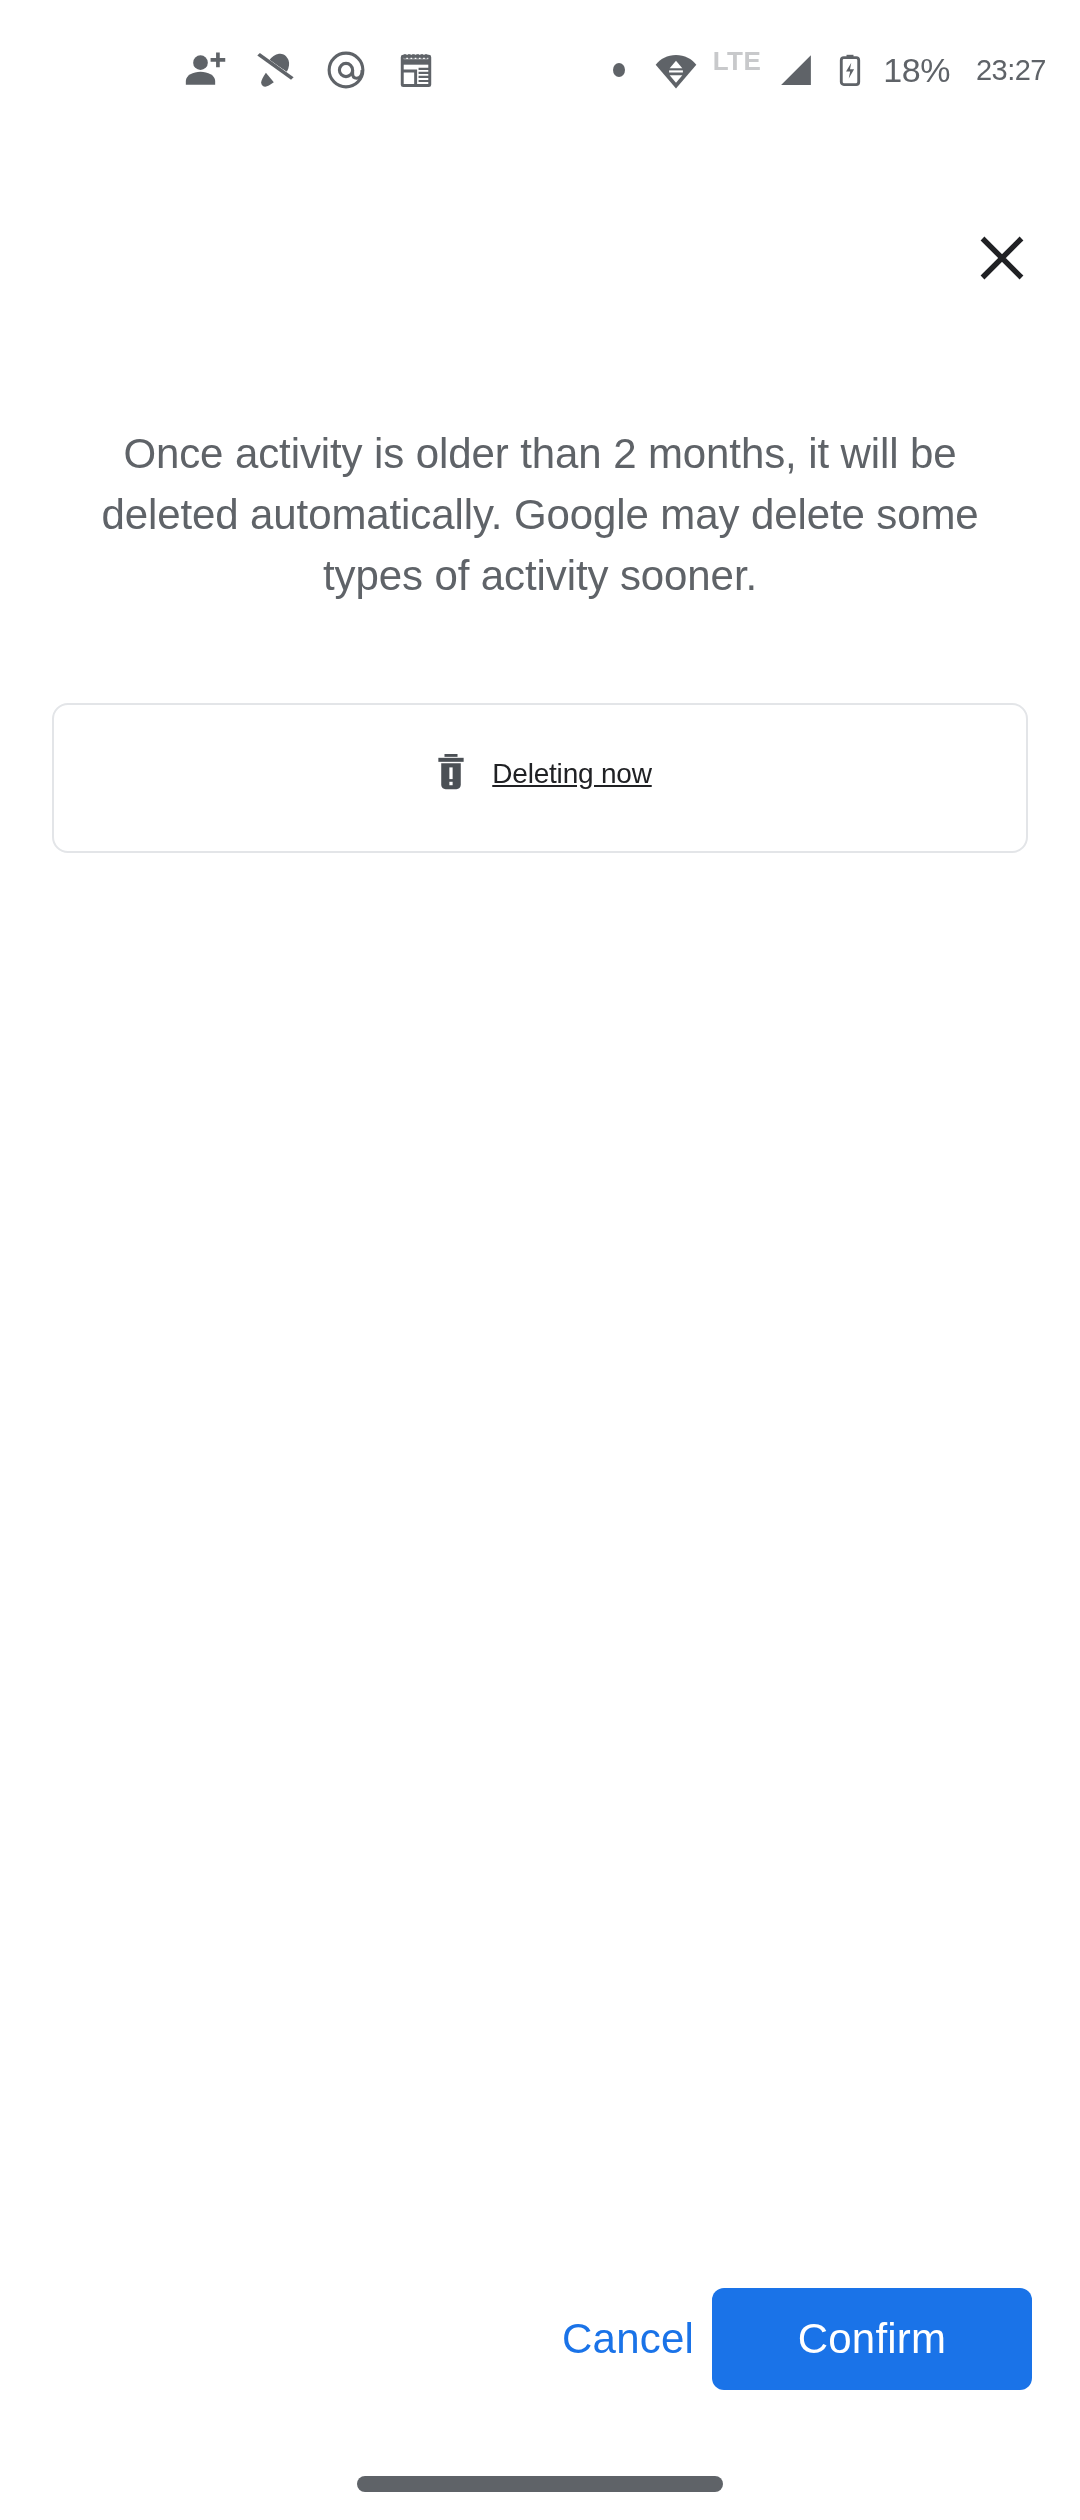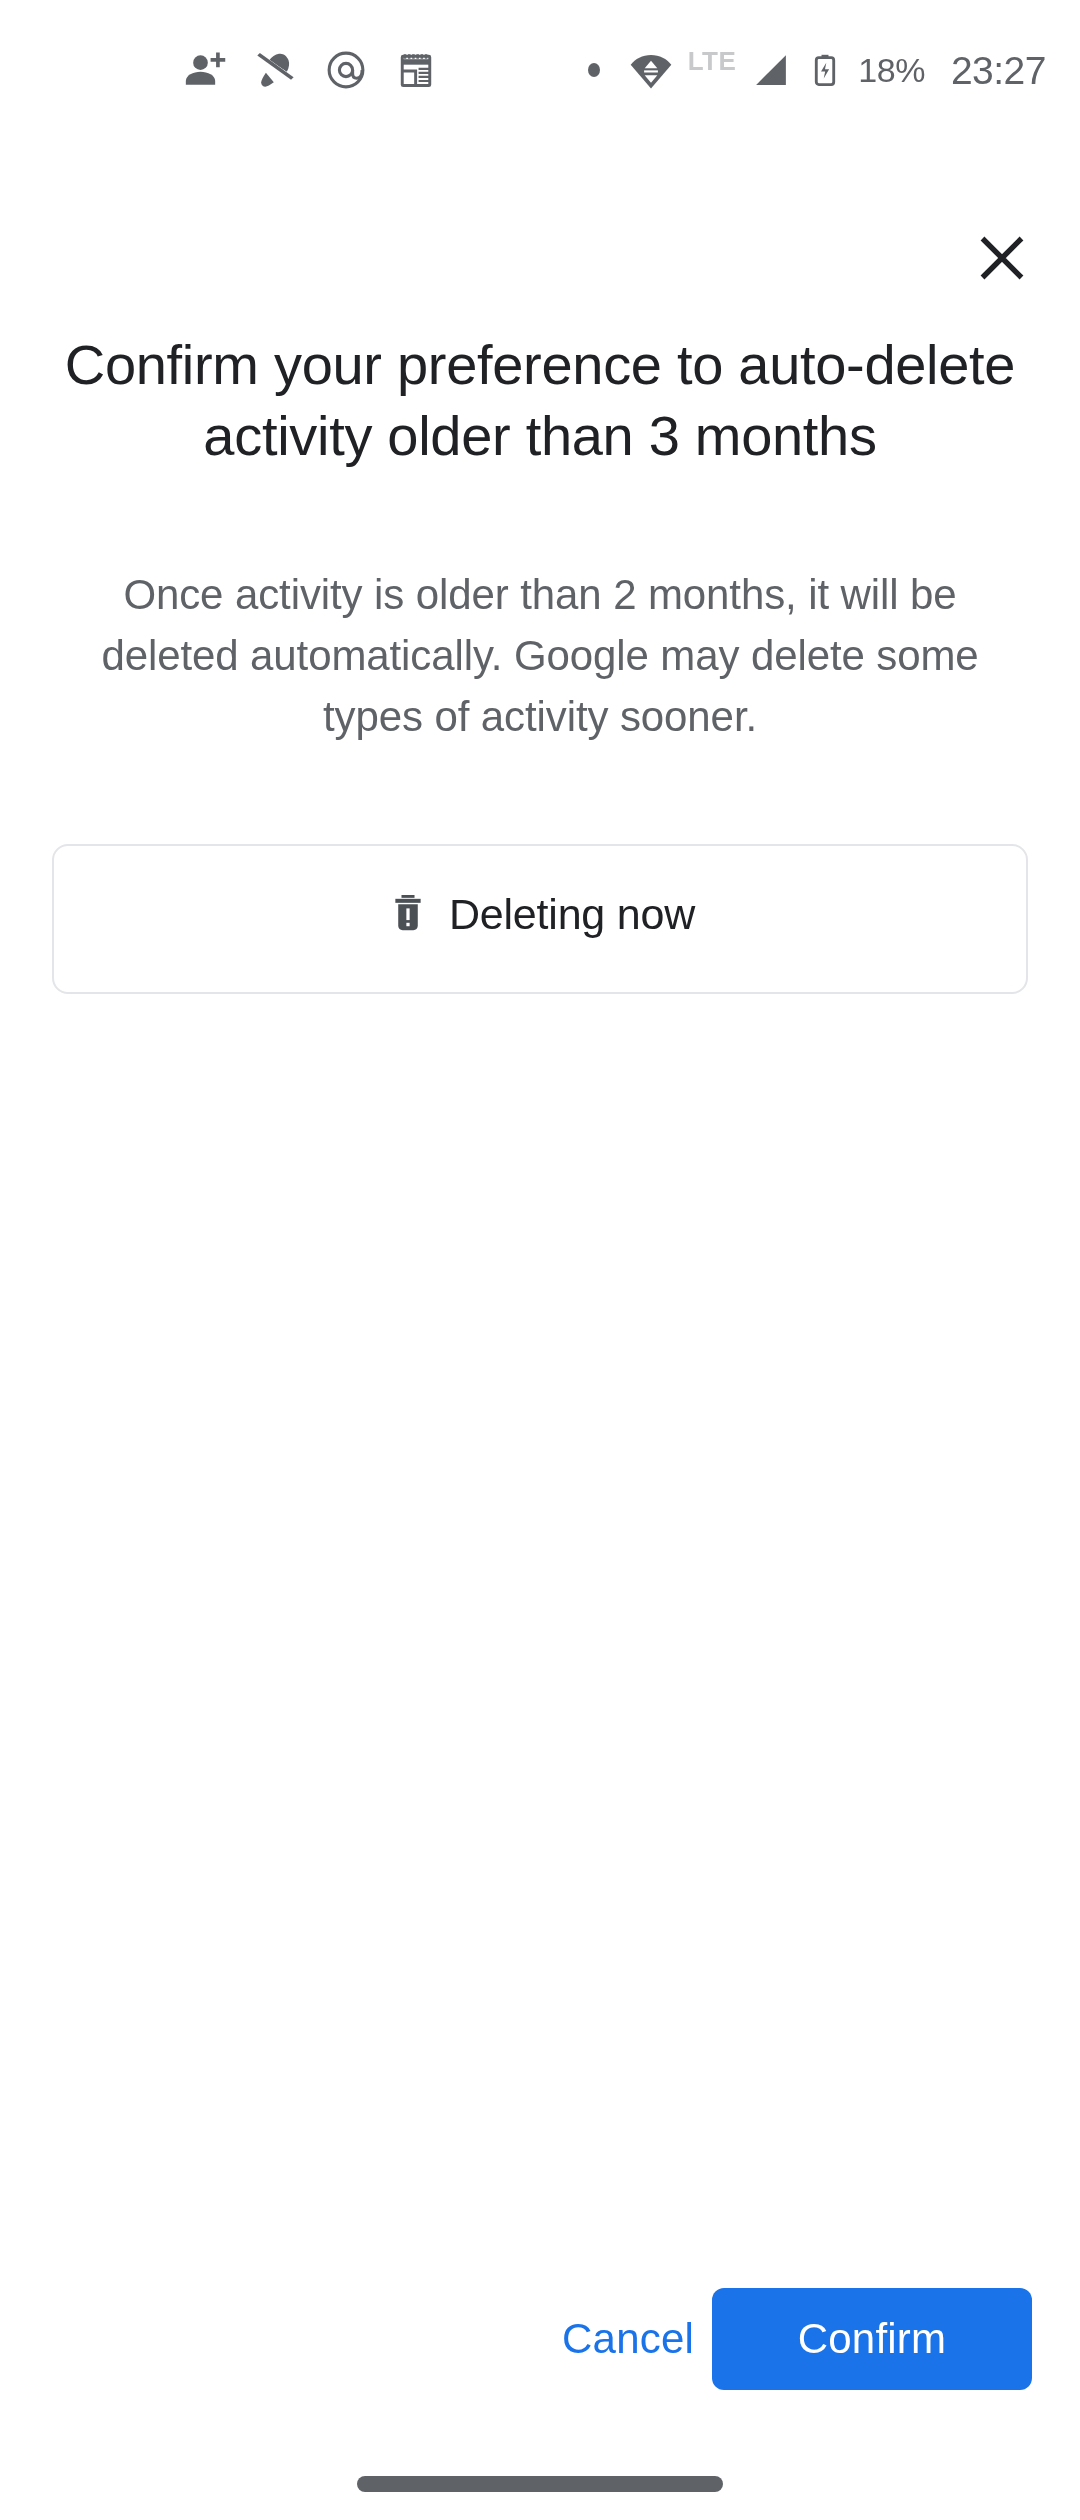--- a/index.html
+++ b/index.html
@@ -63,21 +63,21 @@
     top: -9px;
   }
   .sb-battery-text {
     font-size: 34px;
     color: #5f6368;
     font-weight: 400;
     letter-spacing: -0.5px;
     line-height: 1;
   }
   .sb-time {
-    font-size: 39px;
+    font-size: 29px;
     color: #5f6368;
     font-weight: 400;
     letter-spacing: -0.5px;
     line-height: 1;
     margin-left: 12px;
   }
 
   
   .close-row {
     position: absolute;
@@ -137,25 +137,26 @@
     padding: 44px 40px 52px 40px;
     background: #ffffff;
   }
   .card-head {
     display: flex;
     align-items: center;
     justify-content: center;
     gap: 18px;
   }
   .card-head-label {
-    font-size: 43px;
+    font-size: 28px;
     color: #202124;
     font-weight: 500;
     letter-spacing: -0.2px;
     line-height: 1;
+    text-decoration: underline;
   }
   .card-body {
     margin: 36px 0 0 0;
     font-size: 42px;
     line-height: 1.46;
     color: #5f6368;
     text-align: center;
     font-weight: 400;
     letter-spacing: -0.1px;
     padding: 0 10px;
@@ -297,21 +298,20 @@
     <span>
       <svg width="62" height="62" viewBox="0 0 24 24" fill="none" stroke="#202124" stroke-width="2.1" stroke-linecap="square">
         <path d="M5.2 5.2L18.8 18.8M18.8 5.2L5.2 18.8"></path>
       </svg>
     </span>
   </div>
 </div>
 
 <div class="content">
 
-  <h1 class="dialog-title">Confirm your preference to auto-delete activity older than 3 months</h1>
 
   <p class="dialog-body">Once activity is older than 2 months, it will be deleted automatically. Google may delete some types of activity sooner.</p>
 
   <div class="info-card">
 
     <div class="card-head">
       <span>
         <svg width="46" height="46" viewBox="0 0 24 24" fill="#4b5055">
           <path d="M8.6 2.6h6.8v1.5H8.6z"></path>
           <path d="M5.4 4.6h13.2v2.1H5.4z"></path>

